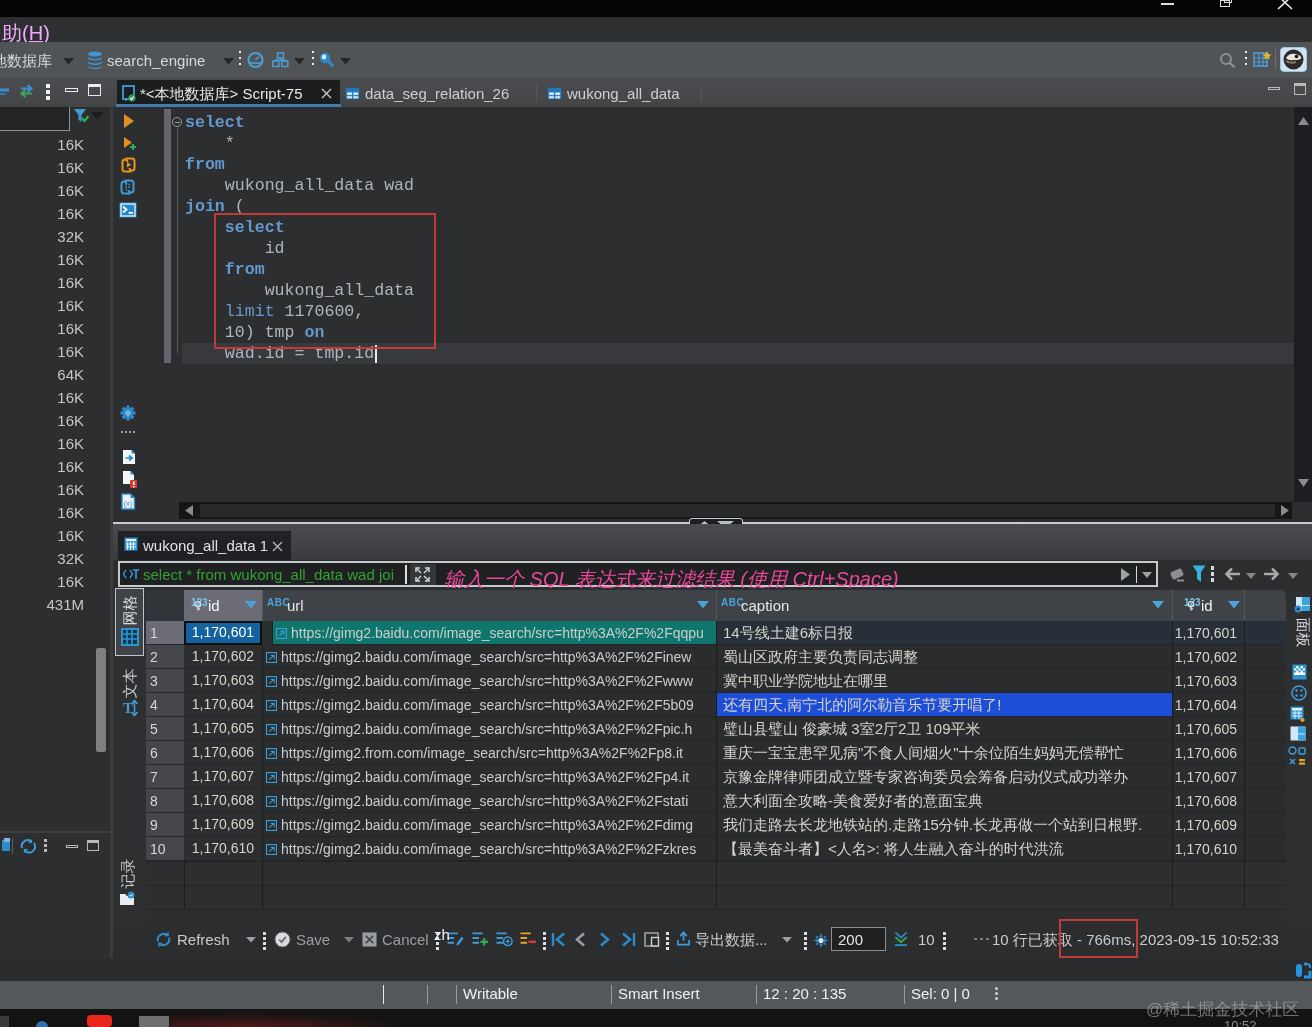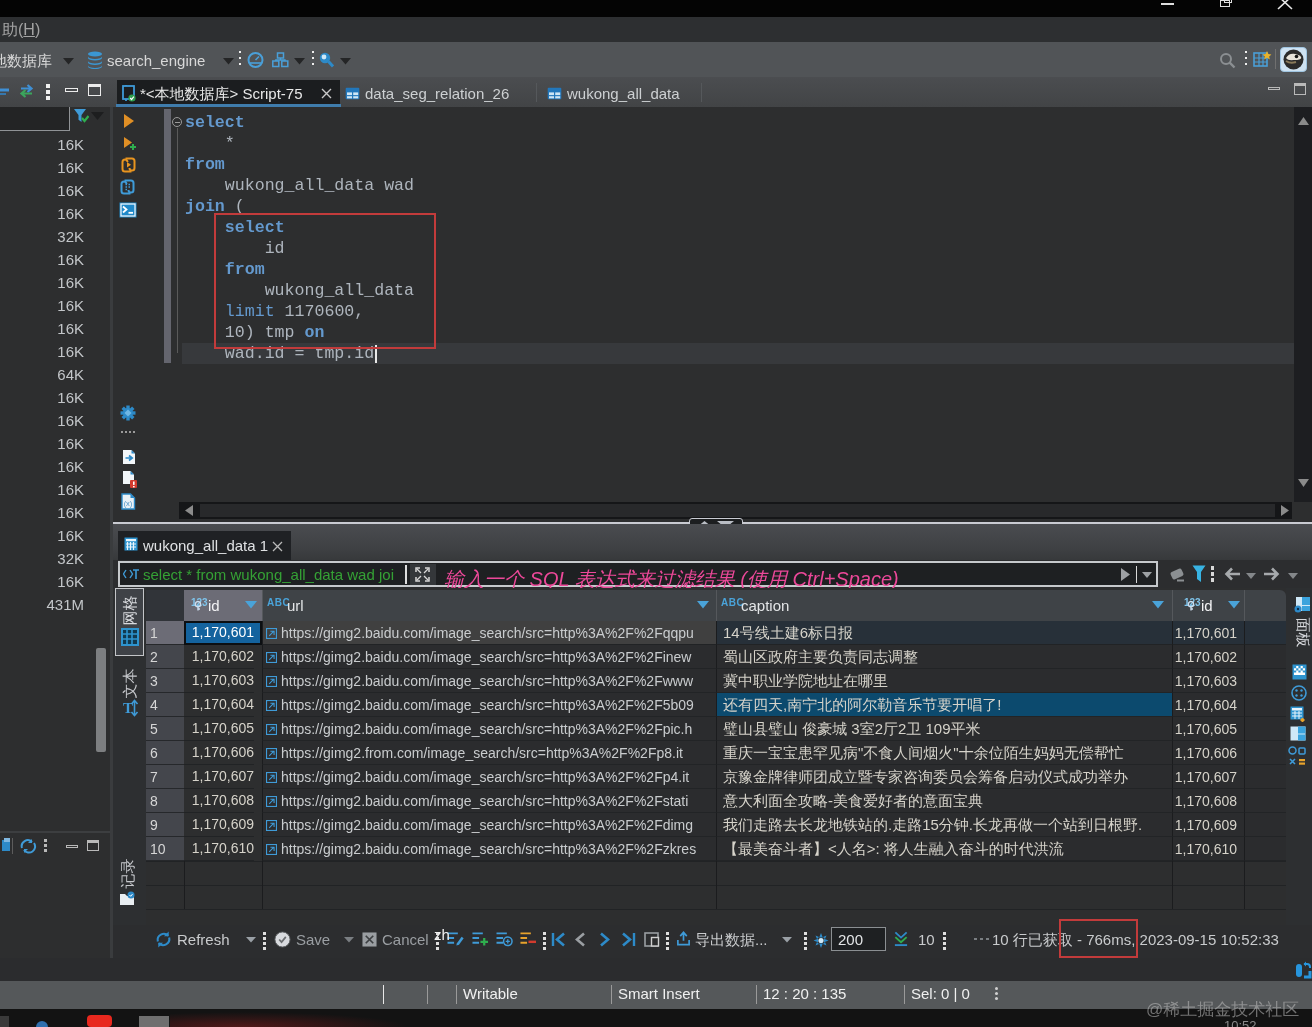--- a/index.html
+++ b/index.html
@@ -15,21 +15,21 @@
 
   <div class="abs" style="left:0;top:0;width:1312px;height:17px;background:#040404;"></div>
   <div class="abs" style="left:1161px;top:3px;width:13px;height:2px;background:#dedede;"></div>
   <div class="abs" style="left:1220px;top:0px;width:10px;height:7px;border:1.5px solid #dedede;background:#040404;"></div>
   <div class="abs" style="left:1224px;top:-3px;width:8px;height:6px;border:1.5px solid #dedede;"></div>
   <svg class="abs" style="left:1277px;top:-2px;" width="16" height="12" viewBox="0 0 16 12">
     <path d="M1 -2 L15 11 M15 -2 L1 11" stroke="#e8e8e8" stroke-width="1.6"></path>
   </svg>
 
   <div class="abs" style="left:0;top:17px;width:1312px;height:25px;background:#2d2f31;"></div>
-  <div class="abs" style="left:2px;top:20px;font-size:16px;color:#a3a3a3;">助(<span style="text-decoration:underline;">H</span>)</div>
+  <div class="abs" style="left:2px;top:20px;font-size:20px;color:#f0abfc;">助(<span style="text-decoration:underline;">H</span>)</div>
 
   <div class="abs" style="left:0;top:42px;width:1312px;height:35px;background:#515457;"></div>
   <div id="toolbar-items">
     <div class="abs" style="left:-8px;top:52px;font-size:15px;color:#d8d8d8;">地数据库</div>
     <svg class="abs" style="left:63px;top:58px;" width="11" height="7">
         <path d="M0 0 L11 0 L5.5 6.5 Z" fill="#242526"></path>
       </svg>
 
     <svg class="abs" style="left:87px;top:51px;" width="16" height="18" viewBox="0 0 16 18">
       <ellipse cx="8" cy="3" rx="7" ry="2.6" fill="#3b97d3"></ellipse>
@@ -411,21 +411,21 @@
     <svg class="abs" style="left:1228px;top:601px;" width="12" height="8">
         <path d="M0 0 L12 0 L6 7.5 Z" fill="#4aa3d9"></path>
       </svg>
 
     <div class="abs" style="left:146px;top:621px;width:38px;height:24px;background:#6c6c76;border-bottom:1px solid #26282b;">
         <span style="position:absolute;left:4px;top:4px;font-size:14px;color:#d6d6d6;">1</span>
       </div>
     <div class="abs" style="left:184px;top:621px;width:78px;height:24px;background:#0c0f12;"></div>
     <div class="abs" style="left:186px;top:623px;width:74px;height:20px;background:#14639e;"></div>
     <div class="abs" style="left:184px;top:621px;width:70px;height:24px;font-size:14px;color:#ffffff;text-align:right;line-height:23px;">1,170,601</div>
-    <div class="abs" style="left:262px;top:621px;width:454px;height:24px;background:#404040;border-bottom:1px solid #212325;border-left:1px solid #1b1c1e;overflow:hidden;">
+    <div class="abs" style="left:272px;top:621px;width:454px;height:24px;background:#0f766e;border-bottom:1px solid #212325;border-left:1px solid #1b1c1e;overflow:hidden;">
         <svg style="position:absolute;left:3px;top:7px;" width="11" height="11" viewBox="0 0 12 12">
           <rect x="0.6" y="0.6" width="10.8" height="10.8" fill="none" stroke="#3f9bd8" stroke-width="1.2"></rect>
           <path d="M3.5 8.5 L8.3 3.7 M4.8 3.5 h4 v4" stroke="#3f9bd8" stroke-width="1.2" fill="none"></path>
         </svg>
         <span style="position:absolute;left:18px;top:4px;font-size:14px;color:#c9ccce;white-space:nowrap;">https://gimg2.baidu.com/image_search/src=http%3A%2F%2Fqqpu</span>
       </div>
     <div class="abs" style="left:716px;top:621px;width:456px;height:24px;background:#273039;border-bottom:1px solid #212325;border-left:1px solid #1b1c1e;overflow:hidden;">
         <span style="position:absolute;left:6px;top:3px;font-size:15px;color:#d6d3ca;white-space:nowrap;">14号线土建6标日报</span>
       </div>
     <div class="abs" style="left:1172px;top:621px;width:72px;height:24px;background:#273039;border-bottom:1px solid #212325;border-left:1px solid #1b1c1e;">
@@ -472,21 +472,21 @@
         <span style="position:absolute;left:4px;top:4px;font-size:14px;color:#d6d6d6;">4</span>
       </div>
     <div class="abs" style="left:184px;top:693px;width:70px;height:24px;font-size:14px;color:#d6d3ca;text-align:right;line-height:23px;border-bottom:1px solid #212325;">1,170,604</div>
     <div class="abs" style="left:262px;top:693px;width:454px;height:24px;background:#2b2c2e;border-bottom:1px solid #222426;border-left:1px solid #1b1c1e;overflow:hidden;">
         <svg style="position:absolute;left:3px;top:7px;" width="11" height="11" viewBox="0 0 12 12">
           <rect x="0.6" y="0.6" width="10.8" height="10.8" fill="none" stroke="#3f9bd8" stroke-width="1.2"></rect>
           <path d="M3.5 8.5 L8.3 3.7 M4.8 3.5 h4 v4" stroke="#3f9bd8" stroke-width="1.2" fill="none"></path>
         </svg>
         <span style="position:absolute;left:18px;top:4px;font-size:14px;color:#c9ccce;white-space:nowrap;">https://gimg2.baidu.com/image_search/src=http%3A%2F%2F5b09</span>
       </div>
-    <div class="abs" style="left:716px;top:693px;width:456px;height:24px;background:#0c4a6e;border-bottom:1px solid #222426;border-left:1px solid #1b1c1e;overflow:hidden;">
+    <div class="abs" style="left:716px;top:693px;width:456px;height:24px;background:#1d4ed8;border-bottom:1px solid #222426;border-left:1px solid #1b1c1e;overflow:hidden;">
         <span style="position:absolute;left:6px;top:3px;font-size:15px;color:#d6d3ca;white-space:nowrap;">还有四天,南宁北的阿尔勒音乐节要开唱了!</span>
       </div>
     <div class="abs" style="left:1172px;top:693px;width:72px;height:24px;background:#2b2c2e;border-bottom:1px solid #222426;border-left:1px solid #1b1c1e;">
         <span style="position:absolute;right:7px;top:4px;font-size:14px;color:#d6d3ca;">1,170,604</span>
       </div>
     <div class="abs" style="left:1244px;top:693px;width:42px;height:24px;background:#2b2c2e;border-bottom:1px solid #222426;border-left:1px solid #1b1c1e;"></div>
     <div class="abs" style="left:146px;top:717px;width:38px;height:24px;background:#44464c;border-bottom:1px solid #26282b;">
         <span style="position:absolute;left:4px;top:4px;font-size:14px;color:#d6d6d6;">5</span>
       </div>
     <div class="abs" style="left:184px;top:717px;width:70px;height:24px;font-size:14px;color:#d6d3ca;text-align:right;line-height:23px;border-bottom:1px solid #212325;">1,170,605</div>

